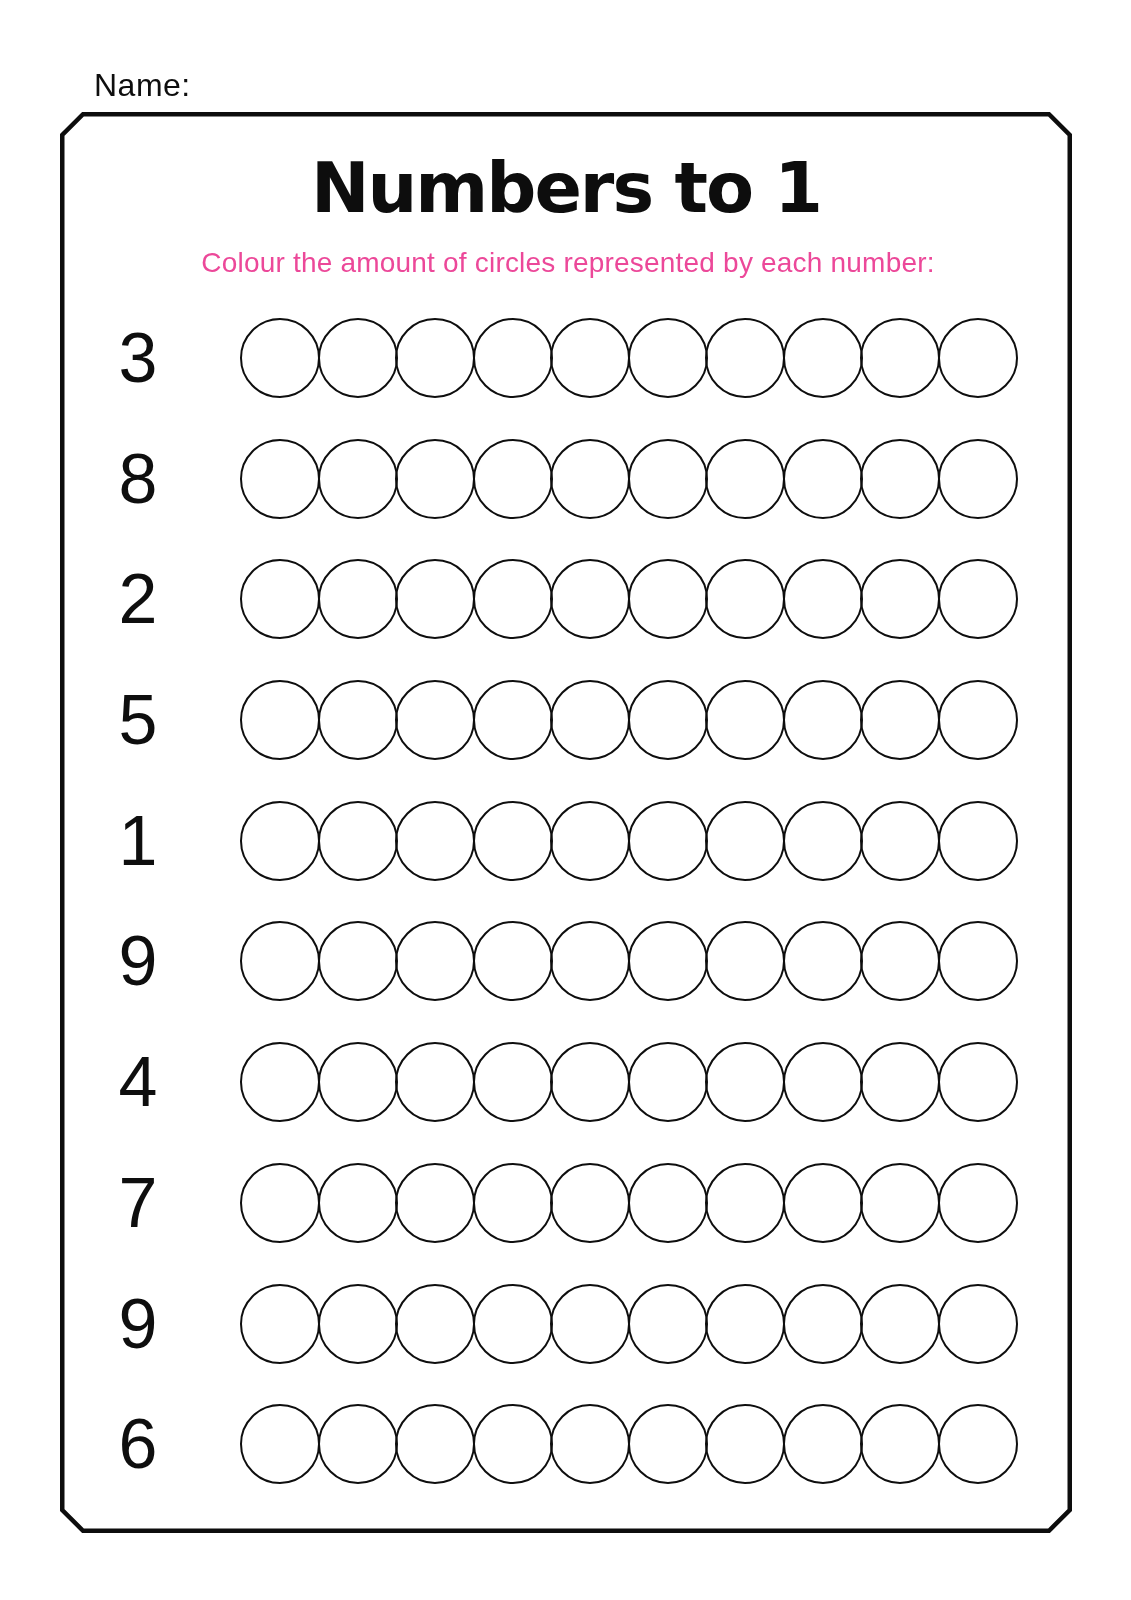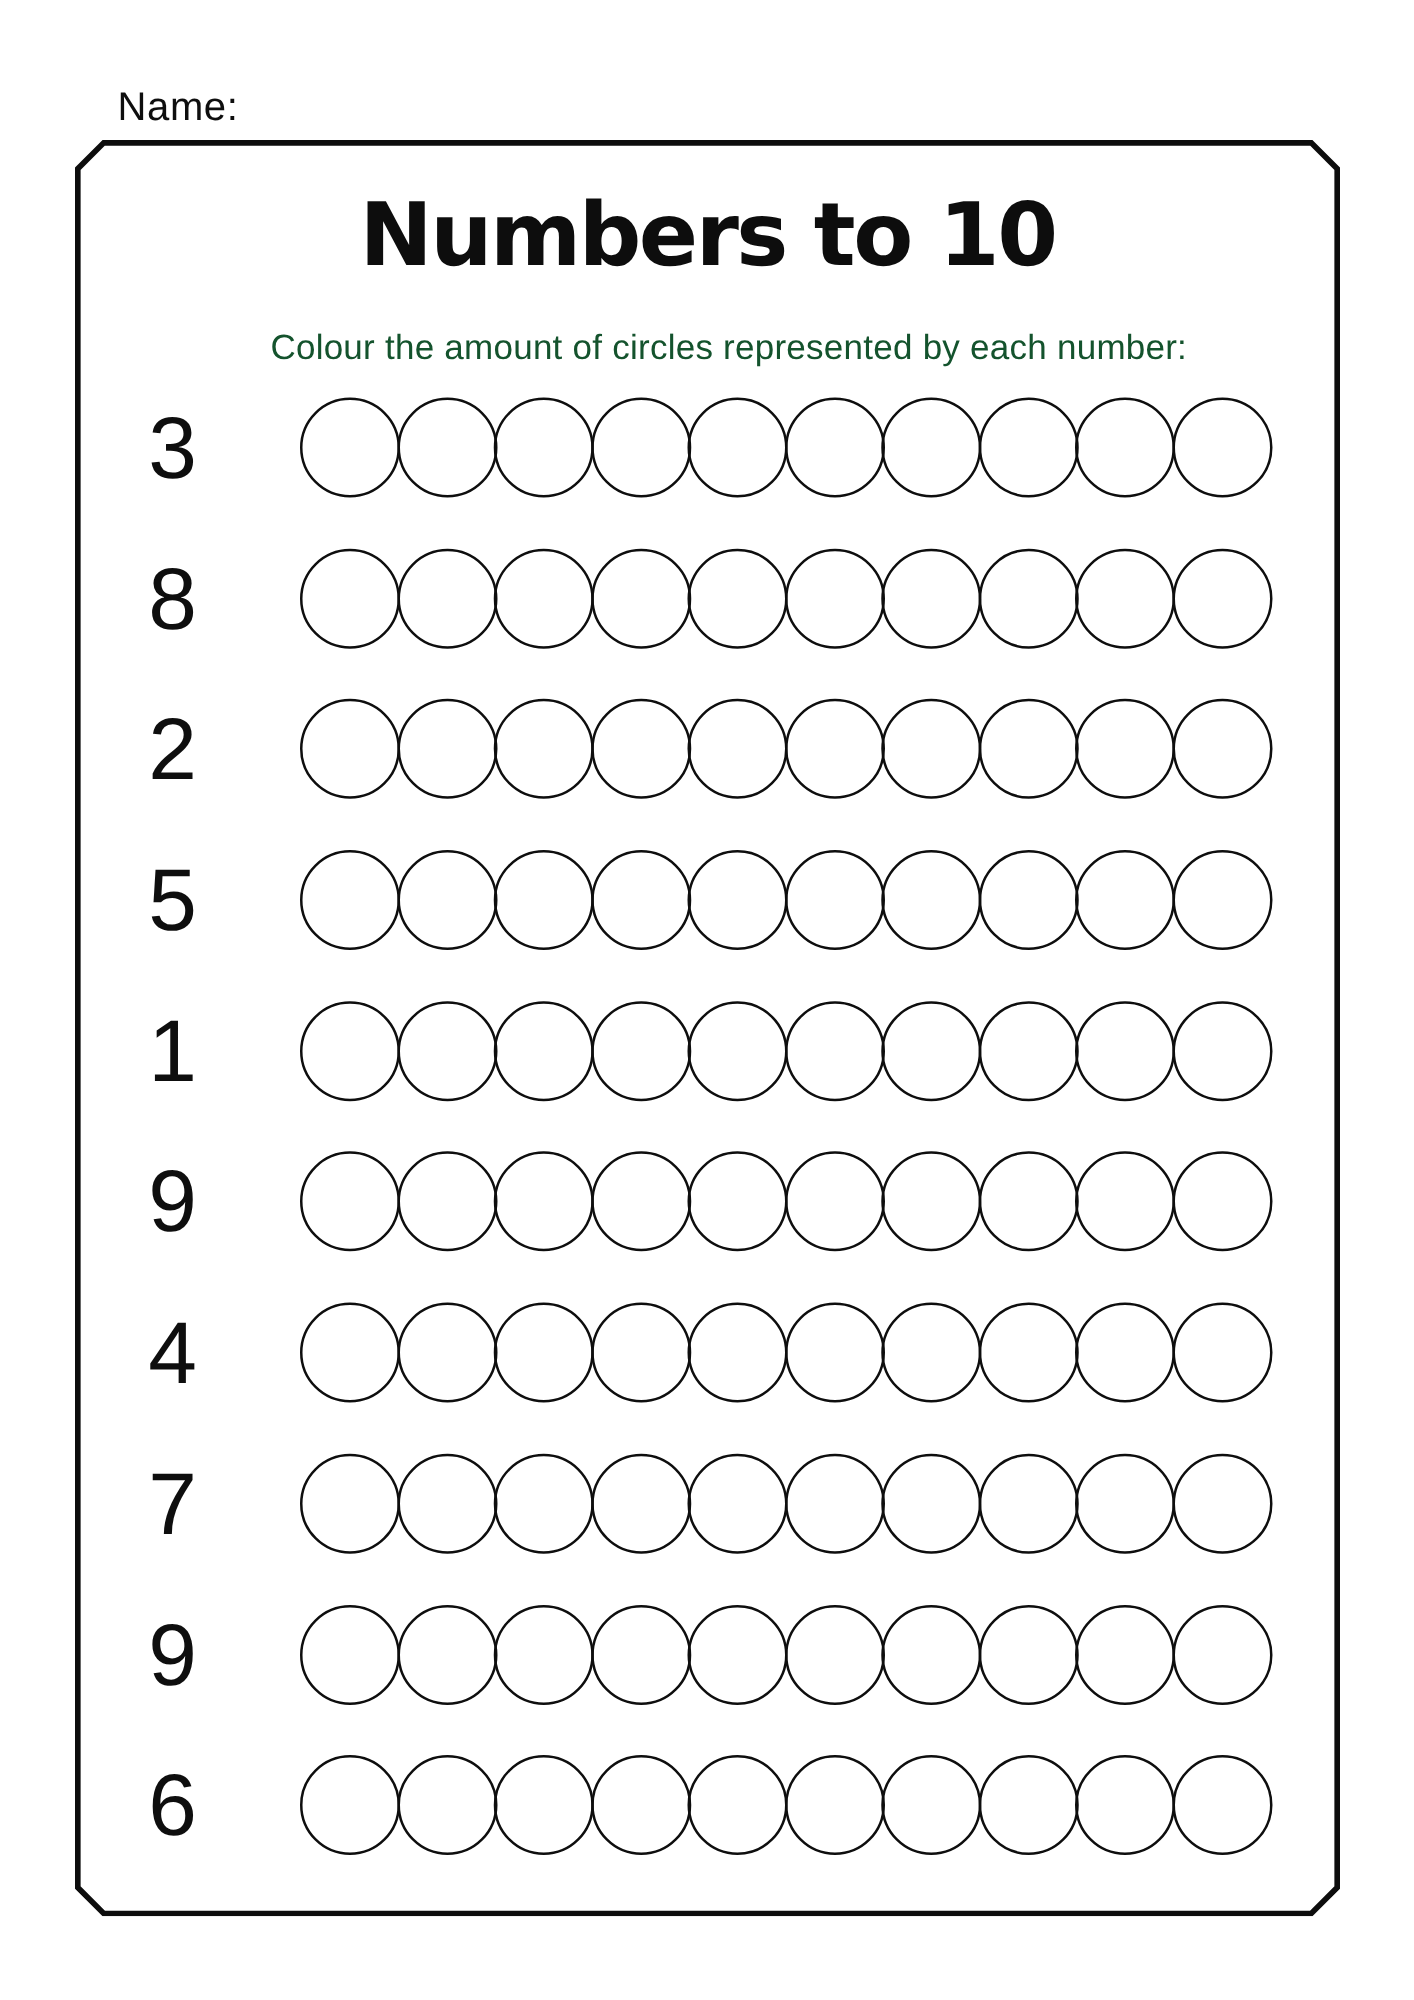--- a/index.html
+++ b/index.html
@@ -40,27 +40,27 @@
     line-height: 76px;
     font-weight: 700;
     letter-spacing: -2px;
     color: #0d0d0d;
   }
   .subtitle {
     position: absolute;
     left: 62px;
     top: 244px;
     width: 1008px;
-    margin: 17px;
+    margin: 2px;
     text-align: center;
     font-size: 28px;
     line-height: 34px;
     letter-spacing: 0.2px;
     font-weight: 400;
-    color: #14532d;
+    color: #ec4899;
   }
   .rows {
     position: absolute;
     left: 62px;
     top: 318px;
     width: 1008px;
   }
   .row {
     position: relative;
     height: 80px;
@@ -99,21 +99,21 @@
 <body>
 
 <div class="page">
 
   <div class="name-label">Name:</div>
 
   <svg class="frame" viewBox="0 0 1012 1421" xmlns="http://www.w3.org/2000/svg" aria-hidden="true">
     <path d="M 23 2.25 L 989 2.25 L 1009.75 23 L 1009.75 1398 L 989 1418.75 L 23 1418.75 L 2.25 1398 L 2.25 23 Z" fill="none" stroke="#0d0d0d" stroke-width="4.5" stroke-linejoin="miter"></path>
   </svg>
 
-  <h1 class="title">Numbers to 10</h1>
+  <h1 class="title">Numbers to 1</h1>
 
   <p class="subtitle">Colour the amount of circles represented by each number:</p>
 
   <div class="rows">
       <div class="row">
     <div class="row-number">3</div>
     <div class="circles">
           <span class="circle"></span>
           <span class="circle"></span>
           <span class="circle"></span>

